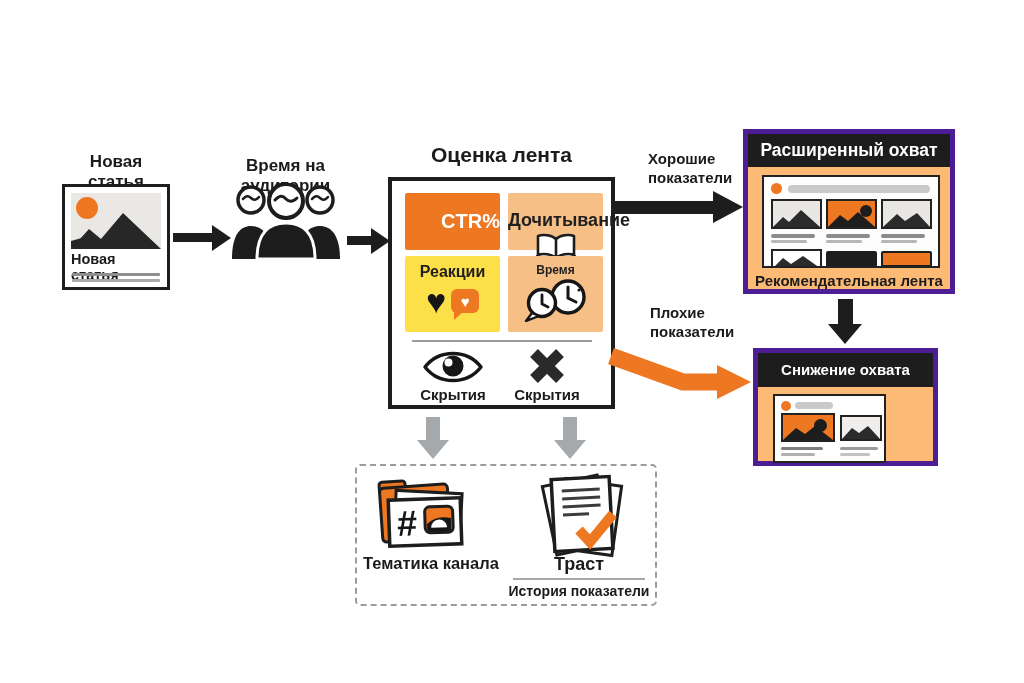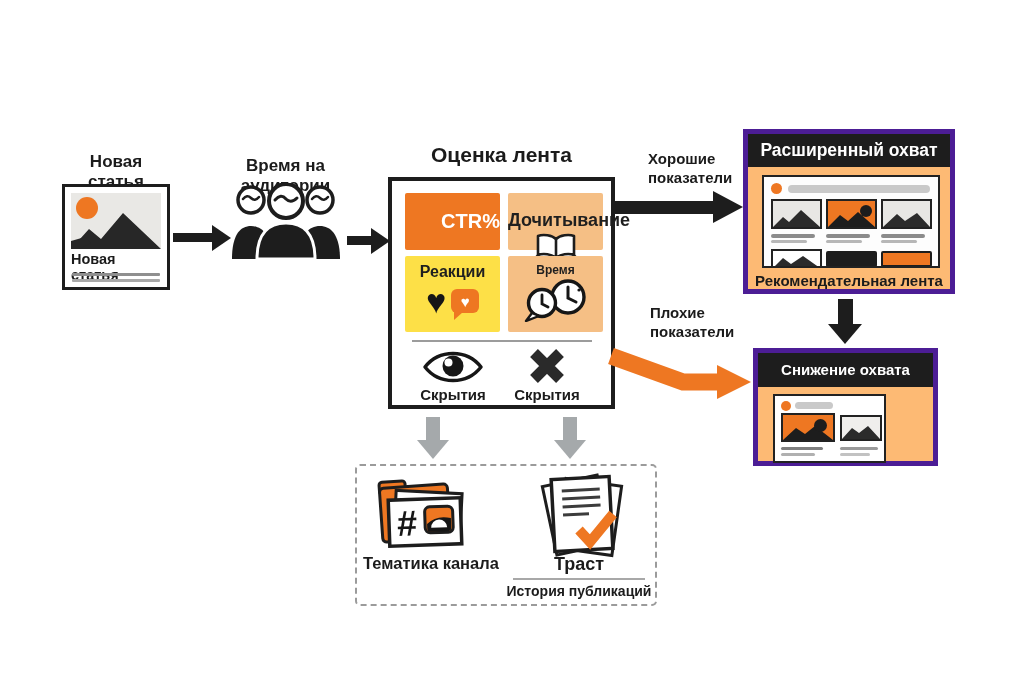--- a/index.html
+++ b/index.html
@@ -230,16 +230,16 @@
         <rect x="20" y="10" width="58" height="72" fill="#fff" stroke="#1d1d1d" stroke-width="3.5"></rect>
         <line x1="30" y1="22" x2="68" y2="22" stroke="#3c3c3c" stroke-width="3"></line>
         <line x1="30" y1="30" x2="68" y2="30" stroke="#3c3c3c" stroke-width="3"></line>
         <line x1="30" y1="38" x2="68" y2="38" stroke="#3c3c3c" stroke-width="3"></line>
         <line x1="30" y1="46" x2="56" y2="46" stroke="#3c3c3c" stroke-width="3"></line>
       </g>
       <path d="M46,62 L57,74 L80,46" fill="none" stroke="#ee7722" stroke-width="10"></path>
     </svg>
     <div class="lbl abs" style="left:158px;top:88px;width:128px;text-align:center;font-size:18px;">Траст</div>
     <div class="abs" style="left:156px;top:112px;width:132px;height:2px;background:#a8a8a8;"></div>
-    <div class="lbl abs" style="left:148px;top:117px;width:148px;text-align:center;font-size:14px;">История публикаций</div>
+    <div class="lbl abs" style="left:148px;top:117px;width:148px;text-align:center;font-size:14px;">История показатели</div>
   </div>
 
 </div>
 
 </body></html>

